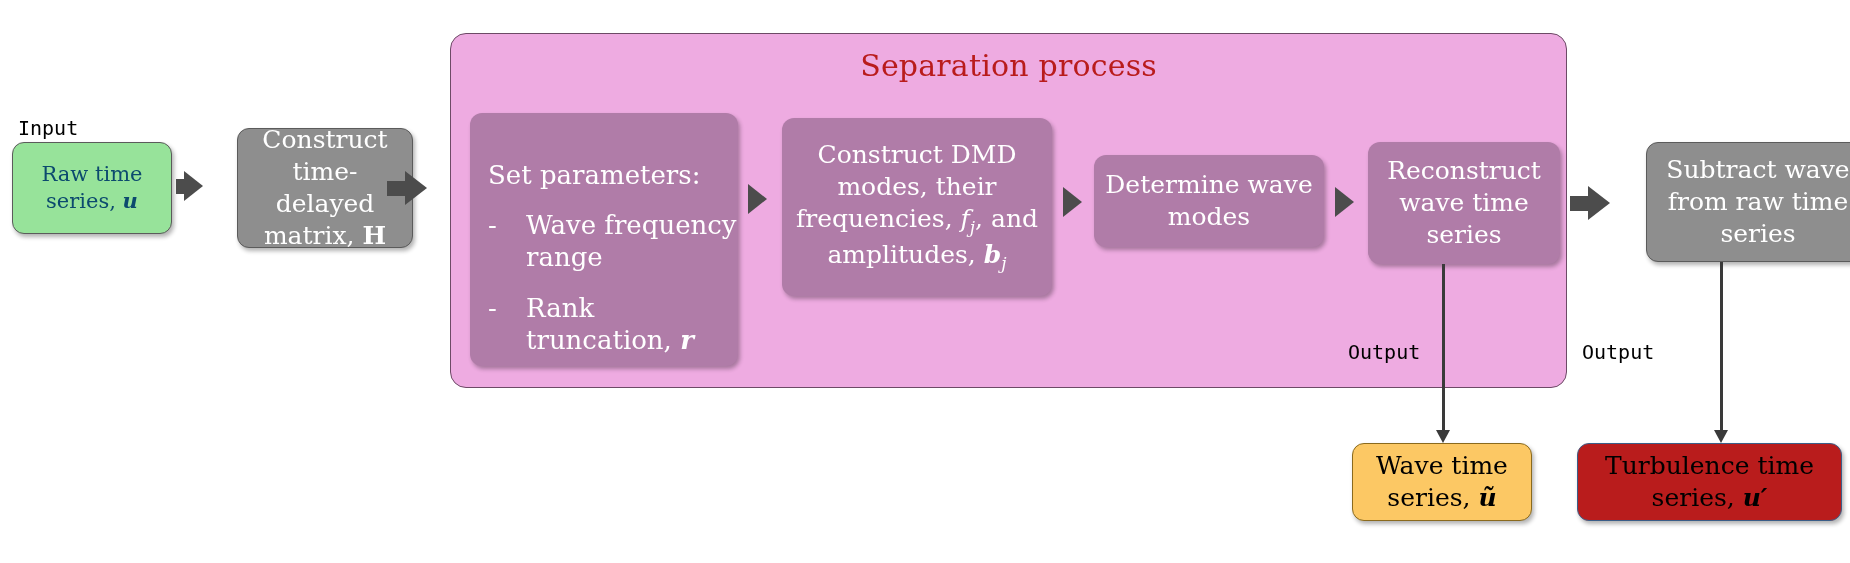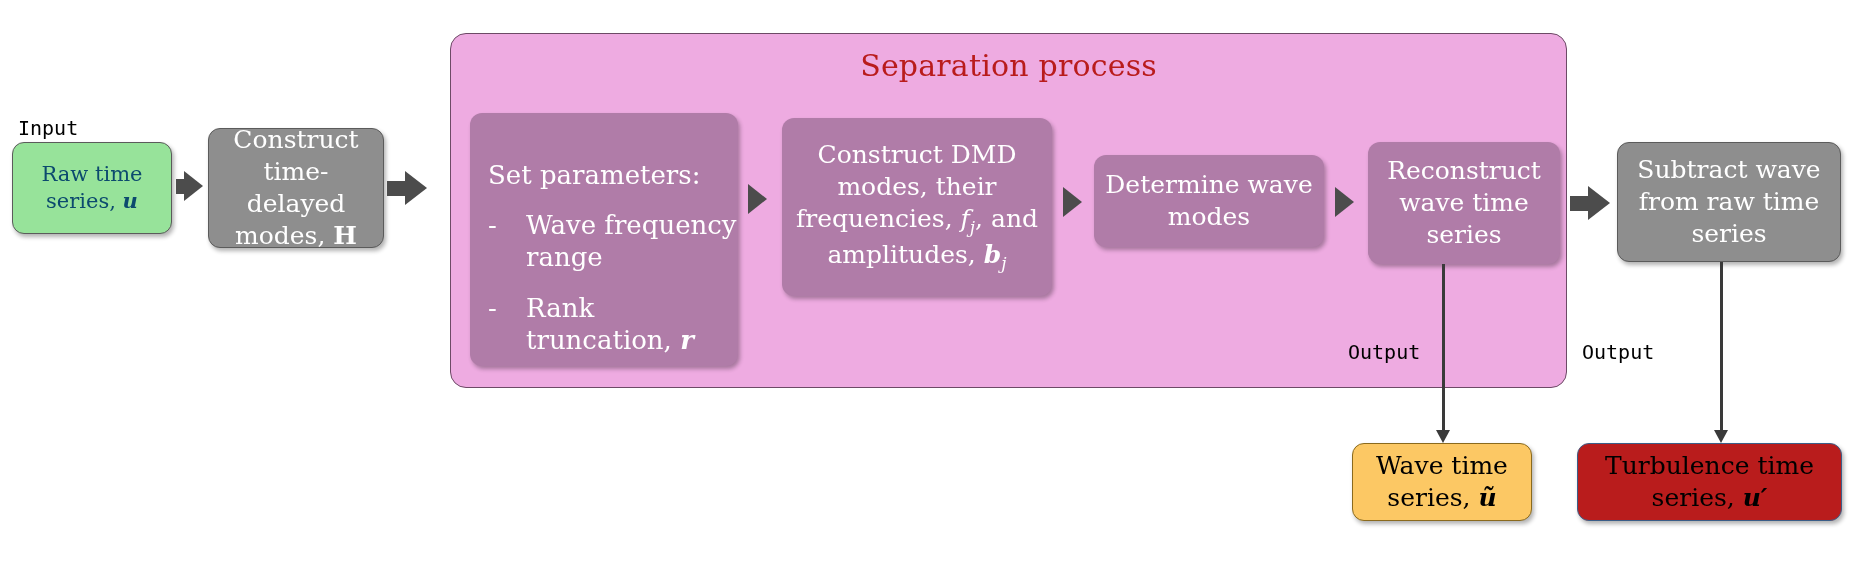--- a/index.html
+++ b/index.html
@@ -38,20 +38,21 @@
     background: #97e39a;
     border: 1.6px solid #5b5b5b;
     color: #0c4a6e;
     font-size: 21px;
   }
   .box-grey {
     background: #8e8e8e;
     border: 1.6px solid #5b5b5b;
     color: #ffffff;
     font-size: 25px;
+    margin-left: 29px;
   }
   .box-orange {
     background: #fcc864;
     border: 1.6px solid #8a6a1e;
     color: #000000;
     font-size: 25px;
   }
   .box-blue {
     background: #b91c1c;
     border: 1.6px solid #3b5e88;
@@ -178,21 +179,21 @@
 
   <div class="abs arrow-block" style="left:176px; top:171px;">
     <div class="shaft" style="width:8px;"></div>
     <div class="arrow-tri small"></div>
   </div>
 
   <div class="abs box box-grey" style="left:208px; top:128px; width:176px; height:120px;">
     <span class="box-text">
       <span>Construct</span><br>
       <span>time-delayed</span><br>
-      <span>modes, </span><span style="font-weight:700;">H</span>
+      <span>matrix, </span><span style="font-weight:700;">H</span>
     </span>
   </div>
 
   <div class="abs arrow-block" style="left:387px; top:171px;">
     <div class="shaft" style="width:18px;"></div>
     <div class="arrow-tri"></div>
   </div>
 
   <div class="abs panel" style="left:450px; top:33px; width:1117px; height:355px;">
     <div class="panel-title">Separation process</div>

